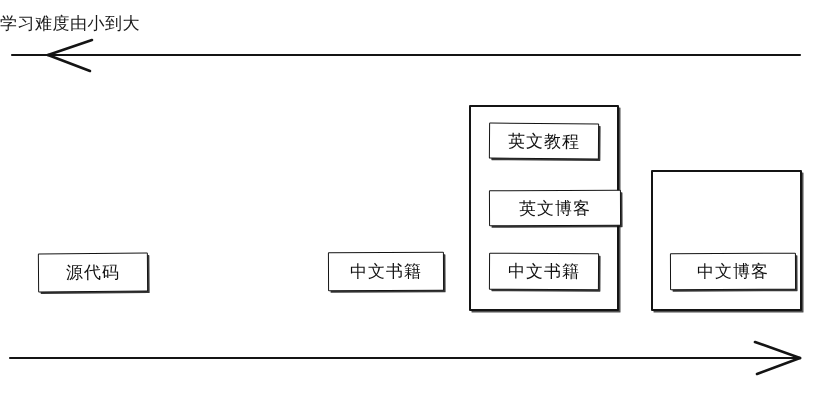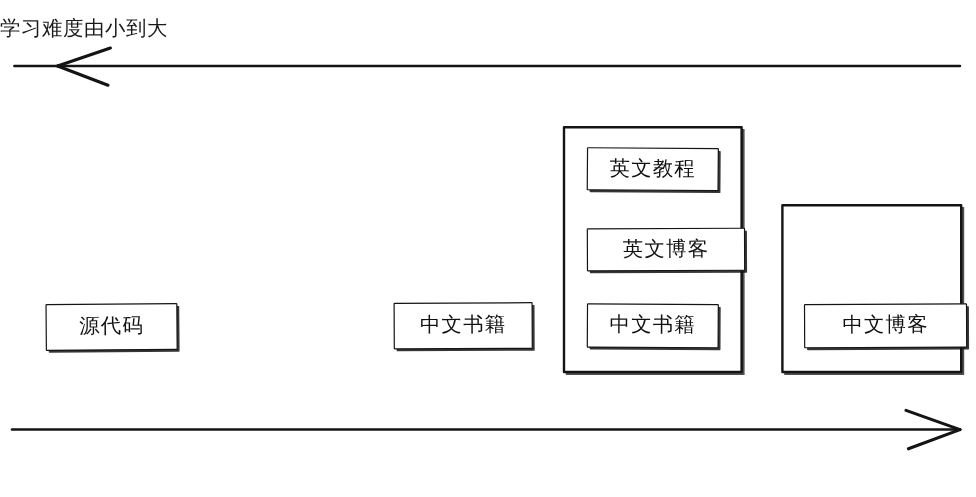--- a/index.html
+++ b/index.html
@@ -119,17 +119,17 @@
     <span class="node-label">英文博客</span>
   </div>
 
   <div class="node-box tilt-d" style="left:489px; top:253px; width:110px; height:37px;">
     <span class="node-label">中文书籍</span>
   </div>
 
   <div class="group-box" style="left:651px; top:170px; width:151px; height:141px;"></div>
 
 
-  <div class="node-box tilt-c" style="left:670px; top:253px; width:136px; height:37px;">
+  <div class="node-box tilt-c" style="left:670px; top:253px; width:126px; height:37px;">
     <span class="node-label">中文博客</span>
   </div>
 
 </div>
 
 </body></html>

